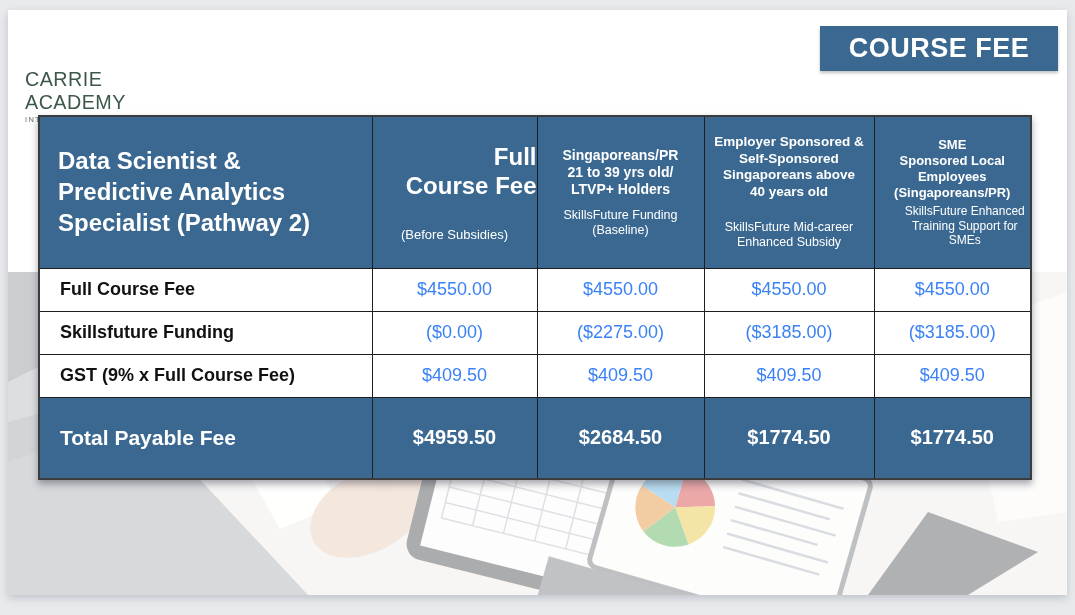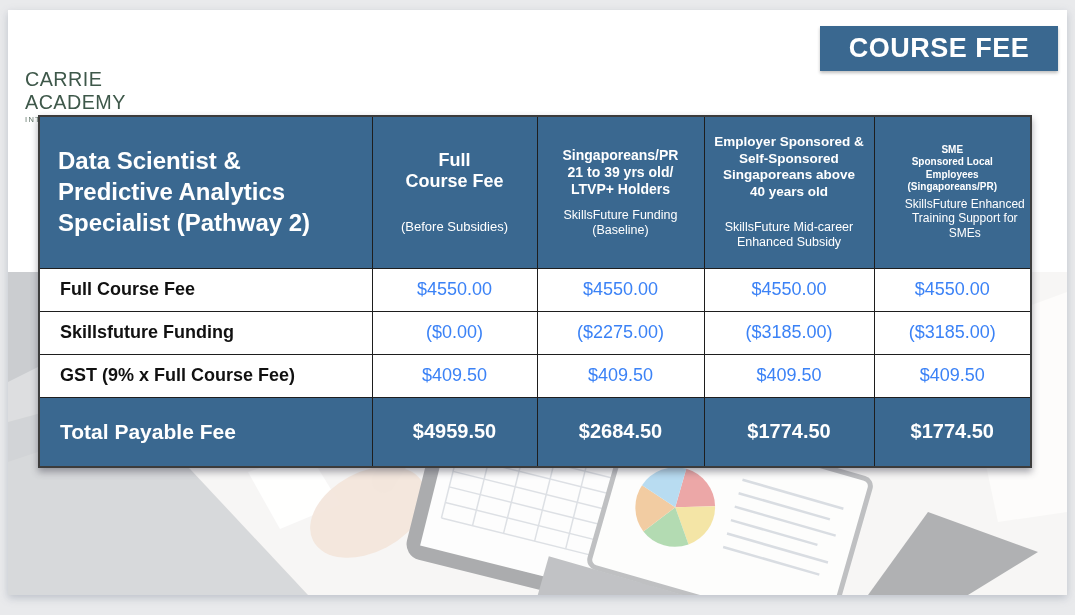--- a/index.html
+++ b/index.html
@@ -48,34 +48,34 @@
   .fee-table td,.fee-table th{
     border:1px solid #1e1e1e;vertical-align:middle;padding:0;
   }
   .pre{white-space:pre-line;}
   thead tr{height:152px;}
   th{background:#3a6890;color:#ffffff;font-weight:bold;text-align:center;}
   th.prog{text-align:left;padding-left:18px;}
   .prog-title{font-size:24px;line-height:1.28;font-weight:bold;}
   .htitle{line-height:1.22;}
   .hsub{font-weight:normal;line-height:1.2;}
-  th.c2 .htitle{font-size:18px;}
+  th.c2 .htitle{font-size:24px;text-align:right;}
   th.c2 .hsub{font-size:13px;margin-top:26px;}
   th.c3 .htitle{font-size:14px;}
   th.c3 .hsub{font-size:12.5px;margin-top:10px;}
   th.c4 .htitle{font-size:13.5px;}
   th.c4 .hsub{font-size:12.5px;margin-top:20px;}
-  th.c5 .htitle{font-size:10px;}
+  th.c5 .htitle{font-size:13px;}
   th.c5 .hsub{font-size:12px;margin-top:4px;padding-left:25px;}
   tbody tr.body-row{height:43px;background:#ffffff;}
   td.rlabel{
     font-weight:bold;font-size:18px;color:#111111;padding-left:20px;
   }
   td.rval{text-align:center;font-size:18px;color:#3b82f6;}
-  tr.total-row{height:70px;}
+  tr.total-row{height:82px;}
   tr.total-row td{background:#3a6890;color:#ffffff;}
   tr.total-row td.rlabel{font-size:21px;}
   tr.total-row td.rval{font-weight:bold;font-size:20px;}
 </style>
 </head>
 <body>
 
 <div class="slide">
 
   <div class="photo">

